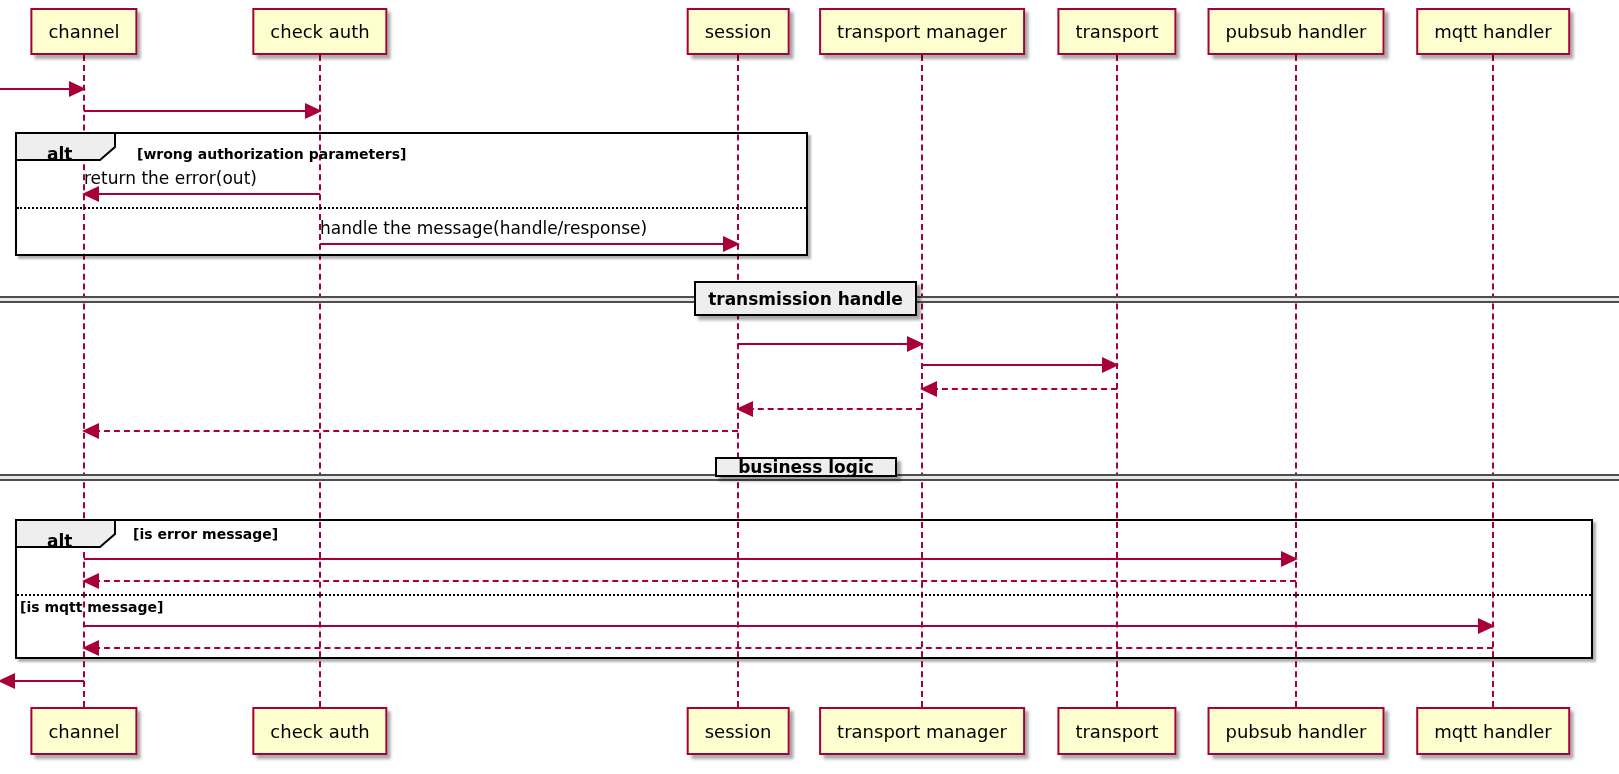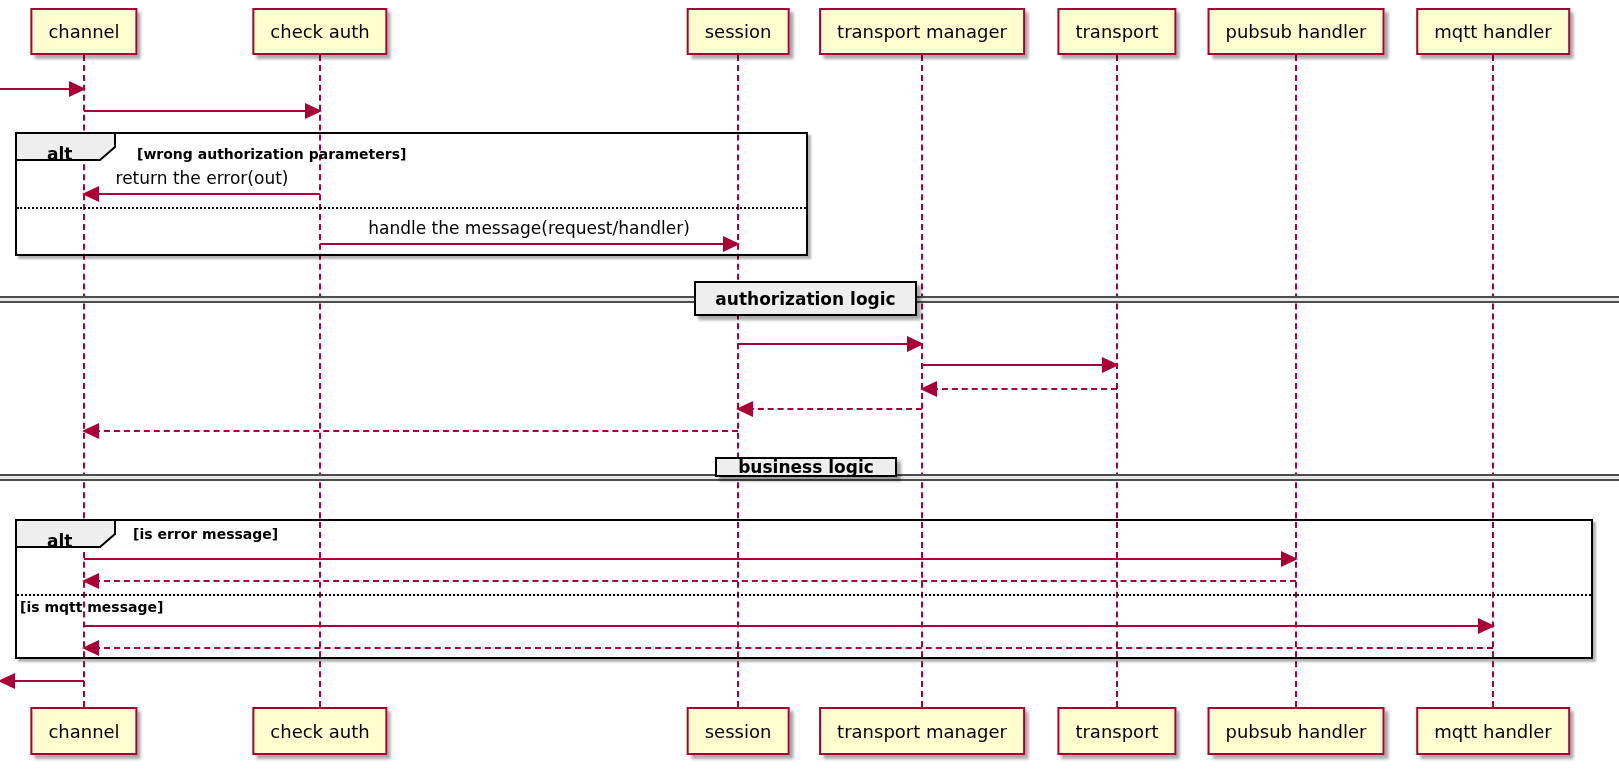--- a/index.html
+++ b/index.html
@@ -14,21 +14,21 @@
     display:flex;align-items:center;justify-content:center;
     box-sizing:border-box;
   }
   .msgline{position:absolute;height:0;}
   .msgline.solid{border-top:2px solid #A80036;}
   .msgline.dashed{border-top:2px dashed #A80036;}
   .head{position:absolute;width:0;height:0;top:-9px;
         border-top:8px solid transparent;border-bottom:8px solid transparent;}
   .head.r{right:-2px;border-left:17px solid #A80036;}
   .head.l{left:-2px;border-right:17px solid #A80036;}
-  .msglabel{position:absolute;font-size:17px;color:#000;text-align:center;white-space:nowrap;}
+  .msglabel{position:absolute;font-size:17px;color:#000;text-align:left;white-space:nowrap;}
   .frame{position:absolute;border:2px solid #000;background:transparent;
          box-shadow:3px 3px 2px rgba(0,0,0,0.3);box-sizing:border-box;}
   .fragtab{position:absolute;}
   .fraglabel{position:absolute;font-weight:bold;font-size:17px;color:#000;margin-top:8px;}
   .guard{position:absolute;font-weight:bold;font-size:14px;color:#000;white-space:nowrap;}
   .fragsep{position:absolute;height:0;border-top:2px dotted #000;}
   .divline{position:absolute;left:0;width:1619px;height:3px;
            border-top:2px solid #4d4d4d;border-bottom:2px solid #4d4d4d;background:#e8e8e8;}
   .divbox{position:absolute;background:#EEEEEE;border:2px solid #000;
           box-shadow:4px 4px 3px rgba(0,0,0,0.35);
@@ -56,36 +56,36 @@
     <div class="guard" style="left: 137px; top: 139px; margin-top: 7px;">[wrong authorization parameters]</div>
     <div class="fragsep" style="left: 17px; top: 207px; width: 789px;"></div>
     <div class="frame" style="left: 15px; top: 519px; width: 1578px; height: 140px;"></div>
     <div class="fragtab" style="left: 15px; top: 519px;"><svg width="102" height="30">
         <path d="M1,1 H100 V15 L85,28 H1 Z" fill="#EEEEEE" stroke="#000000" stroke-width="2"></path>
       </svg></div>
     <div class="fraglabel" style="left: 47px; top: 523px;">alt</div>
     <div class="guard" style="left: 133px; top: 526px;">[is error message]</div>
     <div class="fragsep" style="left: 17px; top: 594px; width: 1574px;"></div>
     <div class="guard" style="left: 20px; top: 599px;">[is mqtt message]</div>
-    <div class="divbox" style="left: 694px; top: 281px; width: 223px; height: 35px;">authorization logic</div>
+    <div class="divbox" style="left: 694px; top: 281px; width: 223px; height: 35px;">transmission handle</div>
     <div class="divbox" style="left: 715px; top: 457px; width: 182px; height: 20px;">business logic</div>
     <div class="msgline solid" style="left: 0px; top: 88px; width: 84px;">
       <span class="head r"></span>
     </div>
     <div class="msgline solid" style="left: 84px; top: 110px; width: 236px;">
       <span class="head r"></span>
     </div>
     <div class="msgline solid" style="left: 84px; top: 193px; width: 236px;">
       <span class="head l"></span>
     </div>
     <div class="msglabel" style="left: 84px; top: 168px; width: 236px;">return the error(out)</div>
     <div class="msgline solid" style="left: 320px; top: 243px; width: 418px;">
       <span class="head r"></span>
     </div>
-    <div class="msglabel" style="left: 320px; top: 218px; width: 418px;">handle the message(request/handler)</div>
+    <div class="msglabel" style="left: 320px; top: 218px; width: 418px;">handle the message(handle/response)</div>
     <div class="msgline solid" style="left: 738px; top: 343px; width: 184px;">
       <span class="head r"></span>
     </div>
     <div class="msgline solid" style="left: 922px; top: 364px; width: 195px;">
       <span class="head r"></span>
     </div>
     <div class="msgline dashed" style="left: 922px; top: 388px; width: 195px;">
       <span class="head l"></span>
     </div>
     <div class="msgline dashed" style="left: 738px; top: 408px; width: 184px;">

